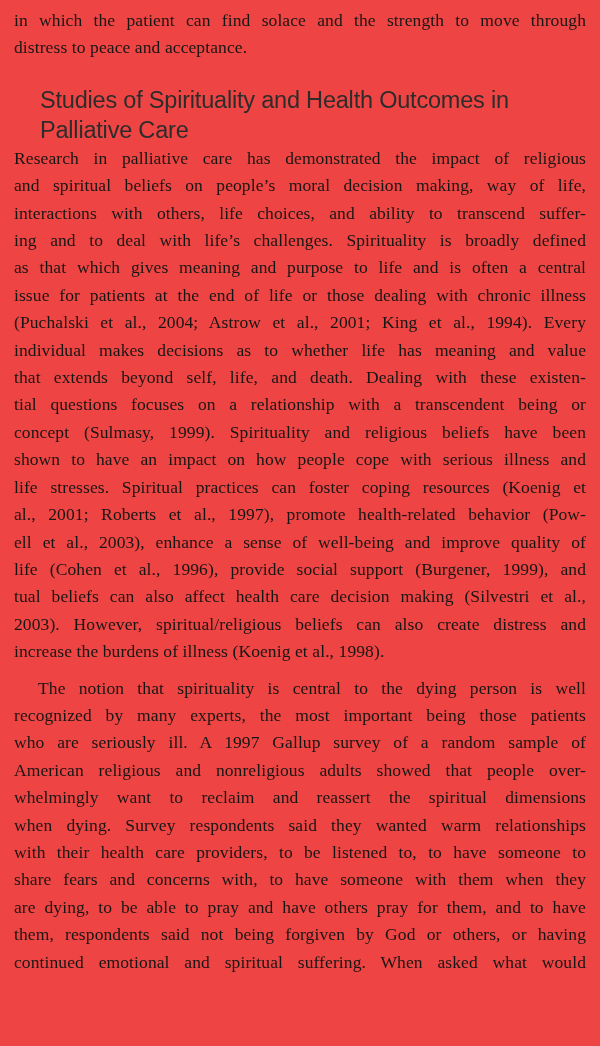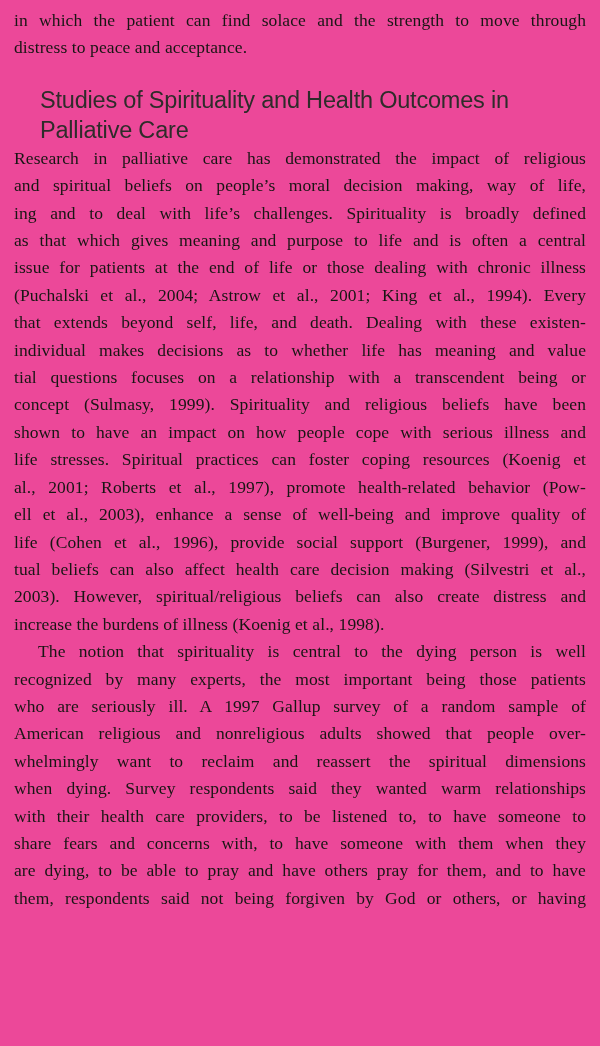--- a/index.html
+++ b/index.html
@@ -4,21 +4,21 @@
 <style>
   html, body {
     margin: 0;
     padding: 0;
     background: #fbfaf7;
   }
   .page {
     position: relative;
     width: 600px;
     height: 1046px;
-    background: #ec4899;
+    background: #ef4444;
     overflow: hidden;
     box-sizing: border-box;
     padding: 7px 14px 12px 14px;
     font-family: "Liberation Serif", serif;
     color: #181614;
   }
   .body-text {
     font-size: 17.5px;
     line-height: 27.4px;
     font-weight: 500;
@@ -45,47 +45,48 @@
     letter-spacing: -0.2px;
     margin-left: 26px;
   }
   .section-heading .line {
     text-align: left;
     text-align-last: left;
   }
   .para-research {
   }
   .para-gallup {
-    margin-top: 0;
+    margin-top: 9px;
   }
 </style>
 </head>
 <body>
 
 <div class="page">
 
   <div class="body-text intro-paragraph">
       <div class="line">in which the patient can find solace and the strength to move through</div>
       <div class="line end">distress to peace and acceptance.</div>
     </div>
 
   <div class="section-heading">
       <div class="line">Studies of Spirituality and Health Outcomes in</div>
       <div class="line">Palliative Care</div>
     </div>
 
   <div class="body-text para-research">
       <div class="line">Research in palliative care has demonstrated the impact of religious</div>
       <div class="line">and spiritual beliefs on people’s moral decision making, way of life,</div>
+      <div class="line">interactions with others, life choices, and ability to transcend suffer-</div>
       <div class="line">ing and to deal with life’s challenges. Spirituality is broadly defined</div>
       <div class="line">as that which gives meaning and purpose to life and is often a central</div>
       <div class="line">issue for patients at the end of life or those dealing with chronic illness</div>
       <div class="line">(Puchalski et al., 2004; Astrow et al., 2001; King et al., 1994). Every</div>
+      <div class="line">individual makes decisions as to whether life has meaning and value</div>
       <div class="line">that extends beyond self, life, and death. Dealing with these existen-</div>
-      <div class="line">individual makes decisions as to whether life has meaning and value</div>
       <div class="line">tial questions focuses on a relationship with a transcendent being or</div>
       <div class="line">concept (Sulmasy, 1999). Spirituality and religious beliefs have been</div>
       <div class="line">shown to have an impact on how people cope with serious illness and</div>
       <div class="line">life stresses. Spiritual practices can foster coping resources (Koenig et</div>
       <div class="line">al., 2001; Roberts et al., 1997), promote health-related behavior (Pow-</div>
       <div class="line">ell et al., 2003), enhance a sense of well-being and improve quality of</div>
       <div class="line">life (Cohen et al., 1996), provide social support (Burgener, 1999), and</div>
       <div class="line">tual beliefs can also affect health care decision making (Silvestri et al.,</div>
       <div class="line">2003). However, spiritual/religious beliefs can also create distress and</div>
       <div class="line end">increase the burdens of illness (Koenig et al., 1998).</div>
@@ -95,15 +96,16 @@
       <div class="line indent">The notion that spirituality is central to the dying person is well</div>
       <div class="line">recognized by many experts, the most important being those patients</div>
       <div class="line">who are seriously ill. A 1997 Gallup survey of a random sample of</div>
       <div class="line">American religious and nonreligious adults showed that people over-</div>
       <div class="line">whelmingly want to reclaim and reassert the spiritual dimensions</div>
       <div class="line">when dying. Survey respondents said they wanted warm relationships</div>
       <div class="line">with their health care providers, to be listened to, to have someone to</div>
       <div class="line">share fears and concerns with, to have someone with them when they</div>
       <div class="line">are dying, to be able to pray and have others pray for them, and to have</div>
       <div class="line">them, respondents said not being forgiven by God or others, or having</div>
+      <div class="line">continued emotional and spiritual suffering. When asked what would</div>
     </div>
 
 </div>
 
 </body></html>

